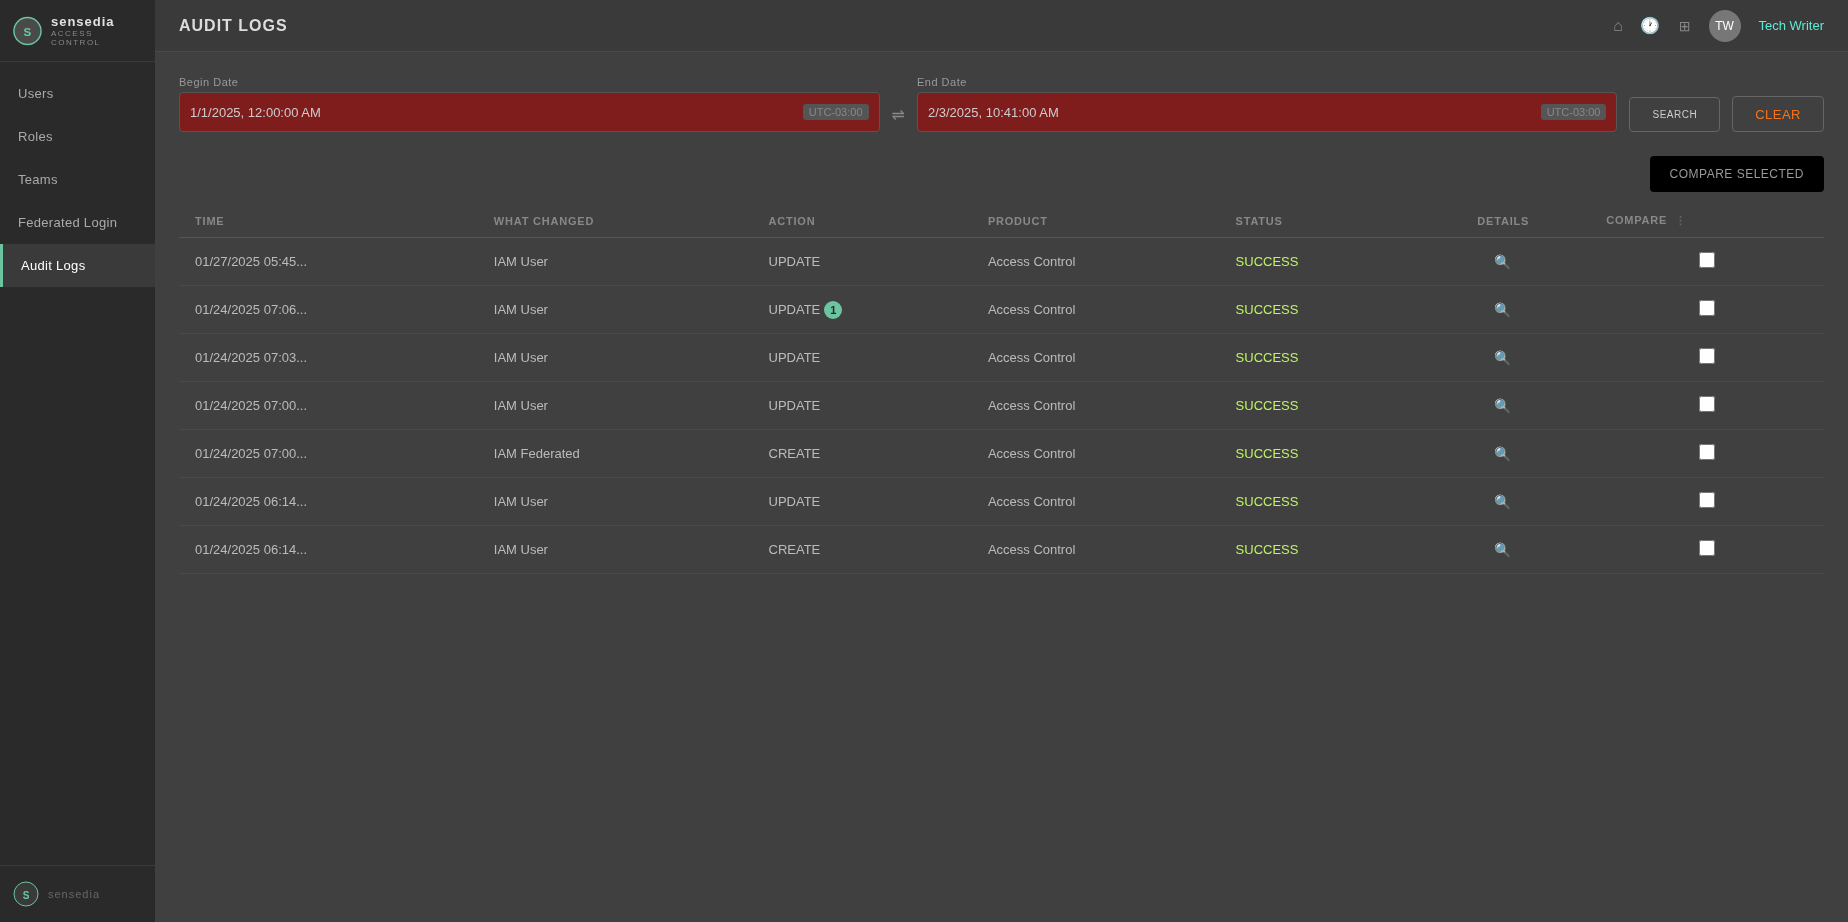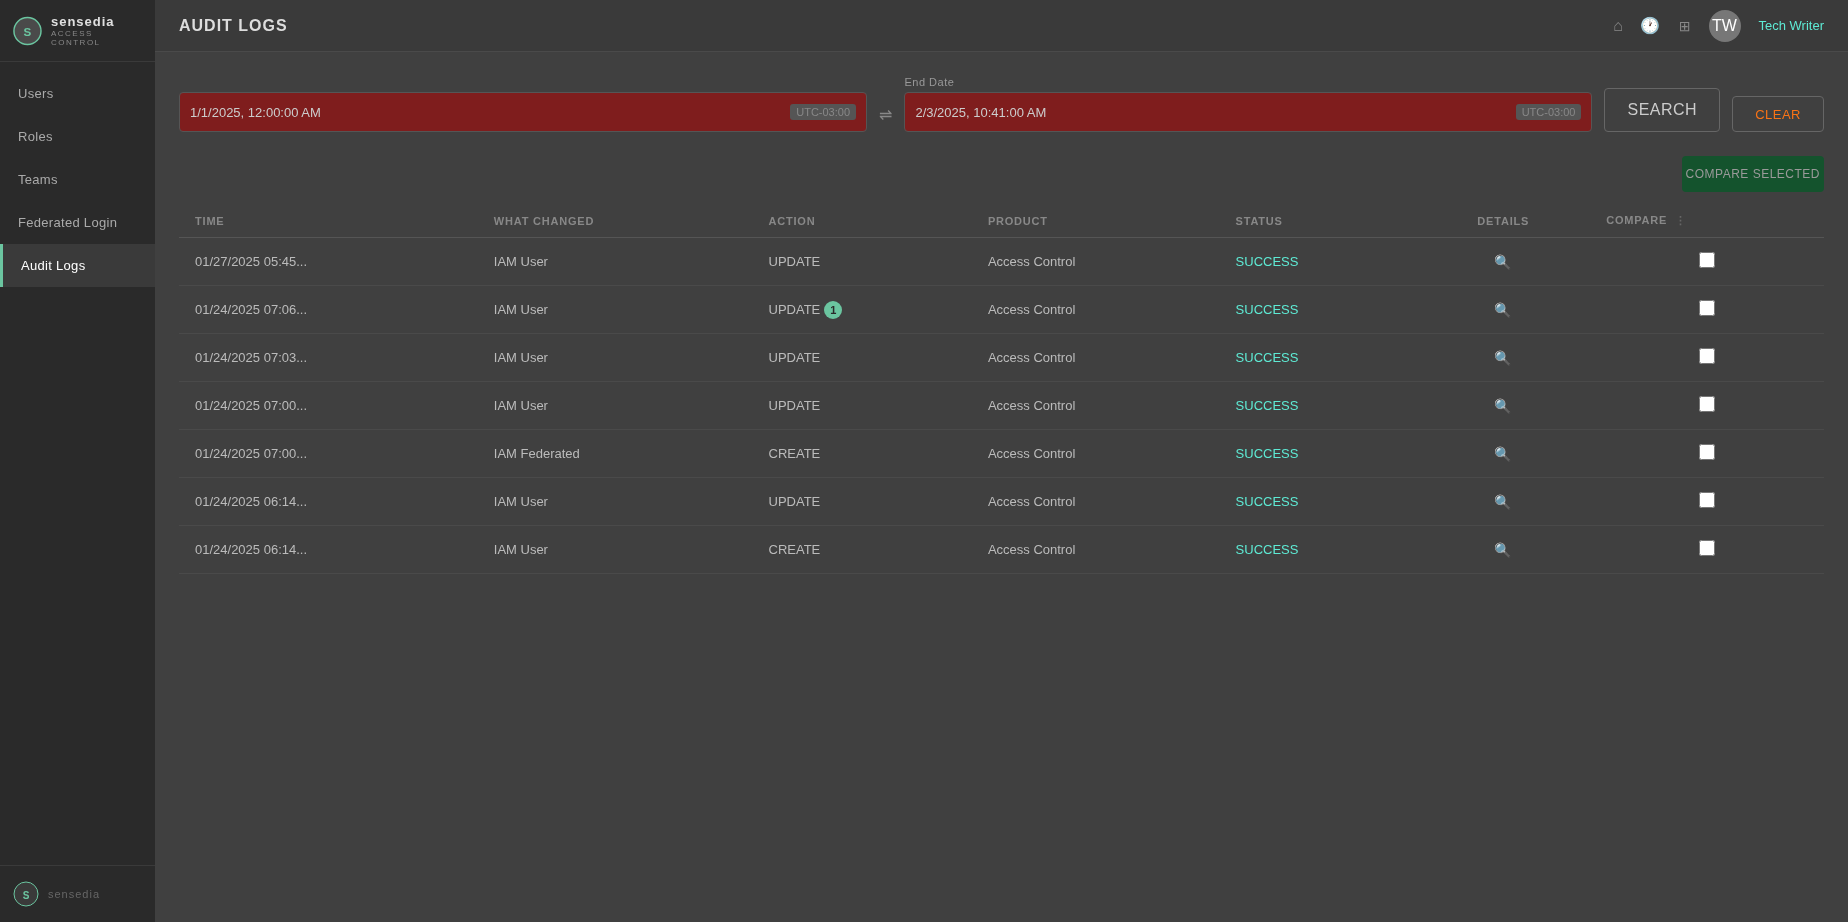--- a/index.html
+++ b/index.html
@@ -114,21 +114,21 @@
       cursor: pointer;
     }
     .user-avatar {
       width: 32px;
       height: 32px;
       border-radius: 50%;
       background: #888;
       display: flex;
       align-items: center;
       justify-content: center;
-      font-size: 16px;
+      font-size: 12px;
       color: #fff;
     }
     .user-name {
       font-size: 13px;
       color: #5eead4;
     }
 
     
     .content {
       flex: 1;
@@ -178,27 +178,27 @@
       border-radius: 3px;
       padding: 2px 6px;
       margin-left: 8px;
     }
     .filter-divider {
       color: #888;
       font-size: 16px;
       padding-bottom: 8px;
     }
     .search-btn {
-      height: 44px;
+      height: 35px;
       padding: 0 22px;
       background: transparent;
       border: 1px solid #666;
       border-radius: 4px;
       color: #ccc;
-      font-size: 16px;
+      font-size: 10px;
       cursor: pointer;
       letter-spacing: 0.5px;
     }
     .clear-btn {
       height: 36px;
       padding: 0 22px;
       background: transparent;
       border: 1px solid #666;
       border-radius: 4px;
       color: #f97316;
@@ -208,22 +208,22 @@
     }
 
     
     .compare-row {
       display: flex;
       justify-content: flex-end;
       margin-bottom: 12px;
     }
     .compare-selected-btn {
       height: 36px;
-      padding: 0 4px;
-      background: #14532d;
+      padding: 0 20px;
+      background: #000000;
       border: none;
       border-radius: 4px;
       color: #999;
       font-size: 12px;
       cursor: not-allowed;
       letter-spacing: 0.5px;
     }
 
     
     .table-container {
@@ -250,21 +250,21 @@
     }
     tbody tr {
       border-bottom: 1px solid #4a4a4a;
     }
     td {
       padding: 14px 16px;
       font-size: 13px;
       color: #bbb;
     }
     td.status-col {
-      color: #5eead4;
+      color: #bef264;
     }
     td.details-col {
       text-align: center;
     }
     td.compare-col {
       text-align: center;
     }
     .search-icon-btn {
       background: none;
       border: none;
@@ -333,20 +333,21 @@
       <span class="topbar-icon" title="Apps" style="font-size:14px;">⊞</span>
       <div class="user-avatar" style="background:#777;">TW</div>
       <span class="user-name">Tech Writer</span>
     </div>
   </div>
 
   <div class="content">
 
     <div class="filter-row">
       <div class="date-field">
+        <span class="date-label">Begin Date</span>
         <div class="date-input-wrapper">
           <input class="date-input" type="text" value="1/1/2025, 12:00:00 AM" style="">
           <span class="timezone-badge">UTC-03:00</span>
         </div>
       </div>
       <span class="filter-divider">⇌</span>
       <div class="date-field">
         <span class="date-label">End Date</span>
         <div class="date-input-wrapper">
           <input class="date-input" type="text" value="2/3/2025, 10:41:00 AM" style="">

